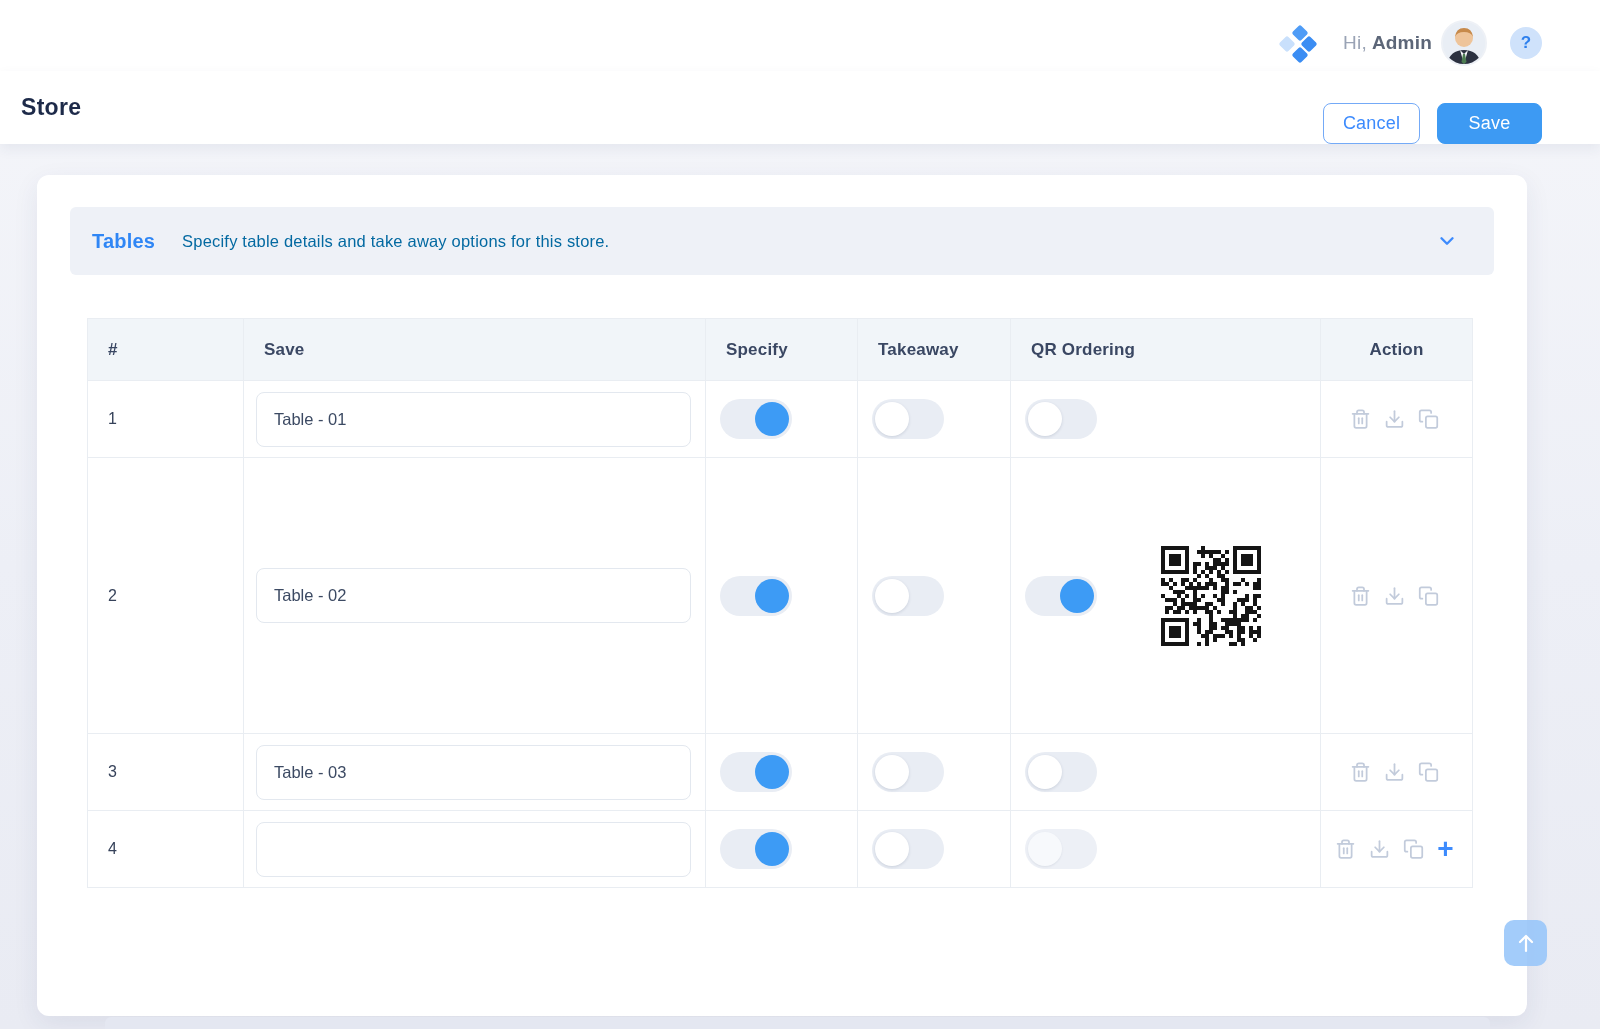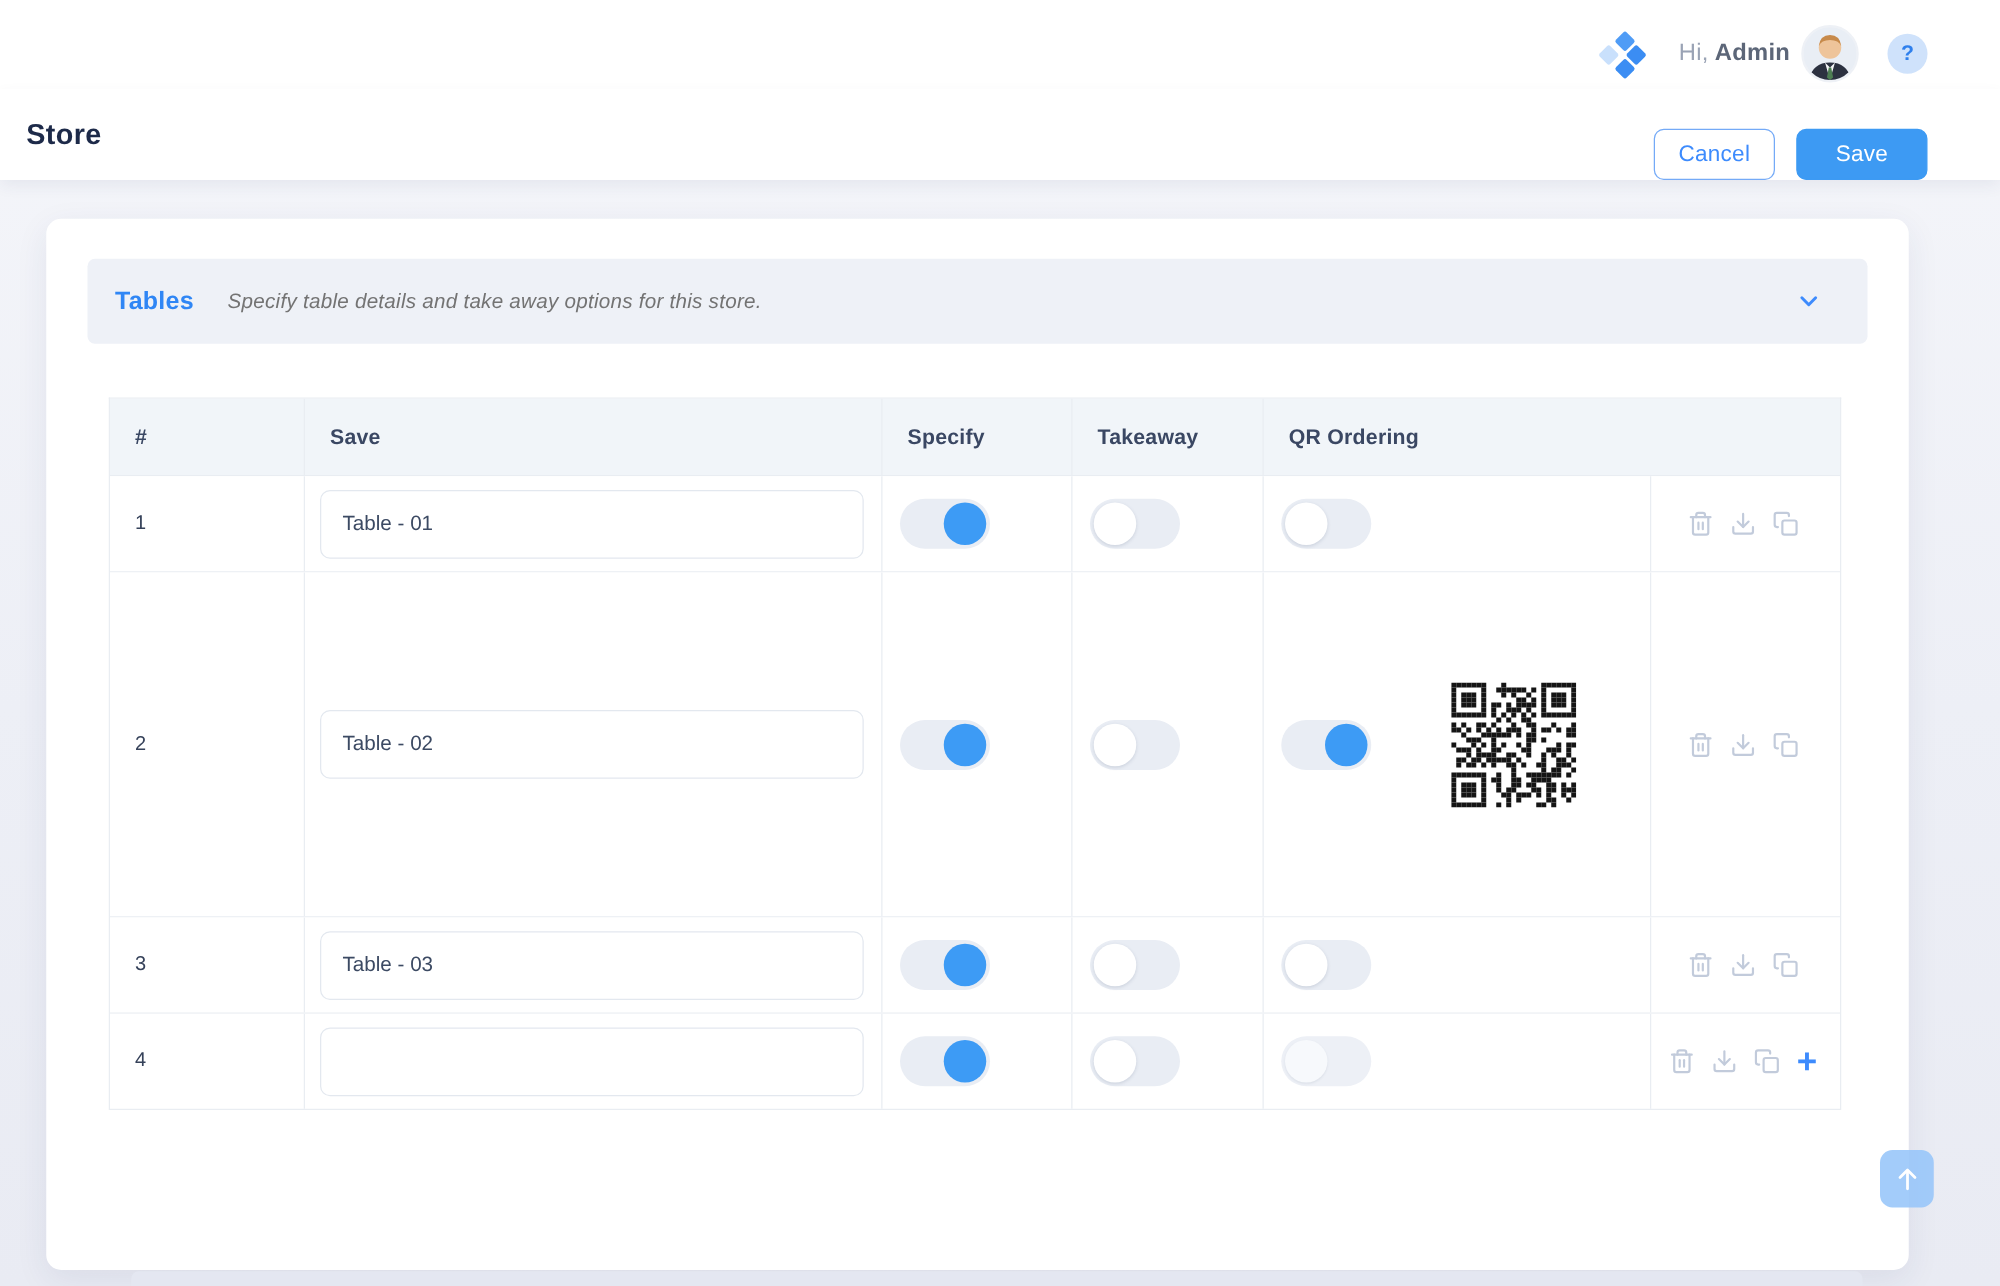--- a/index.html
+++ b/index.html
@@ -36,21 +36,21 @@
     font-family:"Liberation Sans", sans-serif;margin-top:32px; }
   .btn-cancel { width:97px; background:#fff; border:1px solid #74aaf7; color:#3d8bfd; }
   .btn-save { width:105px; background:#3d9af3; border:1px solid #3d9af3; color:#fff; }
 
   
   .card { position:absolute; left:37px; top:175px; width:1490px; height:841px;
     background:#fff; border-radius:12px; box-shadow:0 8px 26px rgba(40,55,100,.08); }
   .section-header { position:absolute; left:33px; top:32px; width:1424px; height:68px;
     background:#eef1f7; border-radius:6px; display:flex; align-items:center; padding:0 36px 0 22px; }
   .section-title { font-size:20px; font-weight:700; color:#2f86f5; letter-spacing:.2px; }
-  .section-desc { font-size:16.5px; font-style:italic; color:#737373; margin-left:27px; letter-spacing:.2px; }
+  .section-desc { font-size:16.5px; color:#0369a1; margin-left:27px; letter-spacing:.2px; }
   .section-chevron { margin-left:auto; cursor:pointer; display:flex; }
 
   
   .tbl { position:absolute; left:50px; top:143px; width:1386px;
     border:1px solid #e9edf2; border-bottom:none; }
   .t-row { display:grid; grid-template-columns:156px 462px 152px 153px 310px 1fr;
     border-bottom:1px solid #e9edf2; }
   .t-cell { border-right:1px solid #e9edf2; display:flex; align-items:center; }
   .t-cell:last-child { border-right:none; }
   .t-head { height:62px; background:#f1f5f9; }
@@ -137,20 +137,21 @@
     </span>
   </div>
 
   <div class="tbl">
     <div class="t-row t-head">
       <div class="t-cell">#</div>
       <div class="t-cell">Save</div>
       <div class="t-cell">Specify</div>
       <div class="t-cell">Takeaway</div>
       <div class="t-cell">QR Ordering</div>
+      <div class="t-cell" style="justify-content:center;padding-left:0;">Action</div>
     </div>
     <div id="table-rows">
         <div class="t-row t-body-row">
     <div class="t-cell cell-index">1</div>
     <div class="t-cell">
       <input class="name-input" type="text" value="Table - 01" style="">
     </div>
     <div class="t-cell cell-toggle">
       <div class="toggle tg-active on">
               <span class="knob"></span>

